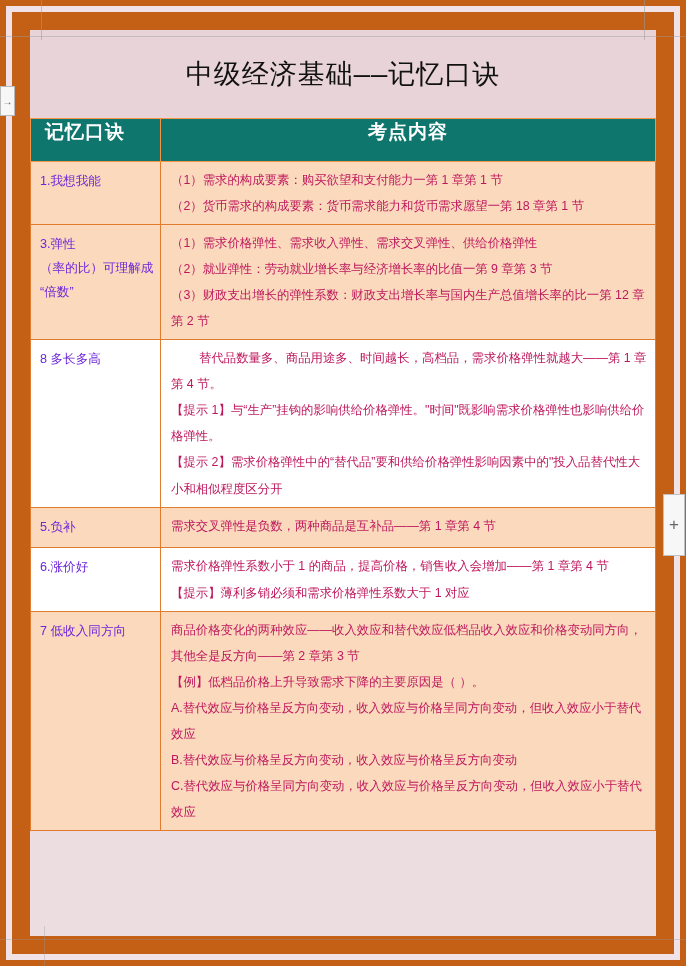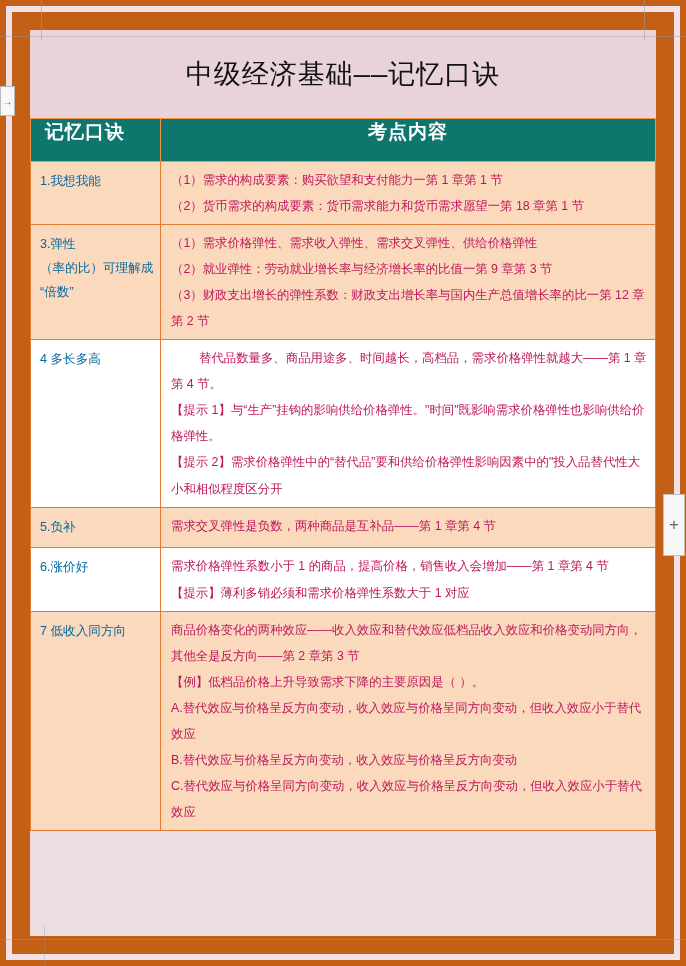--- a/index.html
+++ b/index.html
@@ -65,21 +65,21 @@
     letter-spacing:1px;
   }
   .hdr th.h1{text-align:left;padding-left:14px;}
   .hdr th.h2{text-align:center;}
 
   tr.tint > td{background:#fbd9bd;}
   tr.plain > td{background:#ffffff;}
 
   td.key{
     font-size:12.6px;
-    color:#0369a1;
+    color:#6d28d9;
     line-height:1.9;
     padding:8px 4px 8px 9px;
     white-space:pre-line;
   }
   td.val{
     font-size:12.4px;
     color:#be185d;
     line-height:2.1;
     padding:5px 8px 5px 10px;
   }
@@ -160,21 +160,21 @@
               <td class="key">3.弹性
 （率的比）可理解成
 “倍数”</td>
               <td class="val">
                 <p>（1）需求价格弹性、需求收入弹性、需求交叉弹性、供给价格弹性</p>
                 <p>（2）就业弹性：劳动就业增长率与经济增长率的比值一第 9 章第 3 节</p>
                 <p>（3）财政支出增长的弹性系数：财政支出增长率与国内生产总值增长率的比一第 12 章第 2 节</p>
               </td>
             </tr>
             <tr class="plain">
-              <td class="key">4 多长多高</td>
+              <td class="key">8 多长多高</td>
               <td class="val">
                 <p class="ind">替代品数量多、商品用途多、时间越长，高档品，需求价格弹性就越大——第 1 章第 4 节。</p>
                 <p>【提示 1】与“生产”挂钩的影响供给价格弹性。"时间"既影响需求价格弹性也影响供给价格弹性。</p>
                 <p>【提示 2】需求价格弹性中的“替代品”要和供给价格弹性影响因素中的"投入品替代性大小和相似程度区分开</p>
               </td>
             </tr>
             <tr class="tint">
               <td class="key">5.负补</td>
               <td class="val">
                 <p>需求交叉弹性是负数，两种商品是互补品——第 1 章第 4 节</p>

